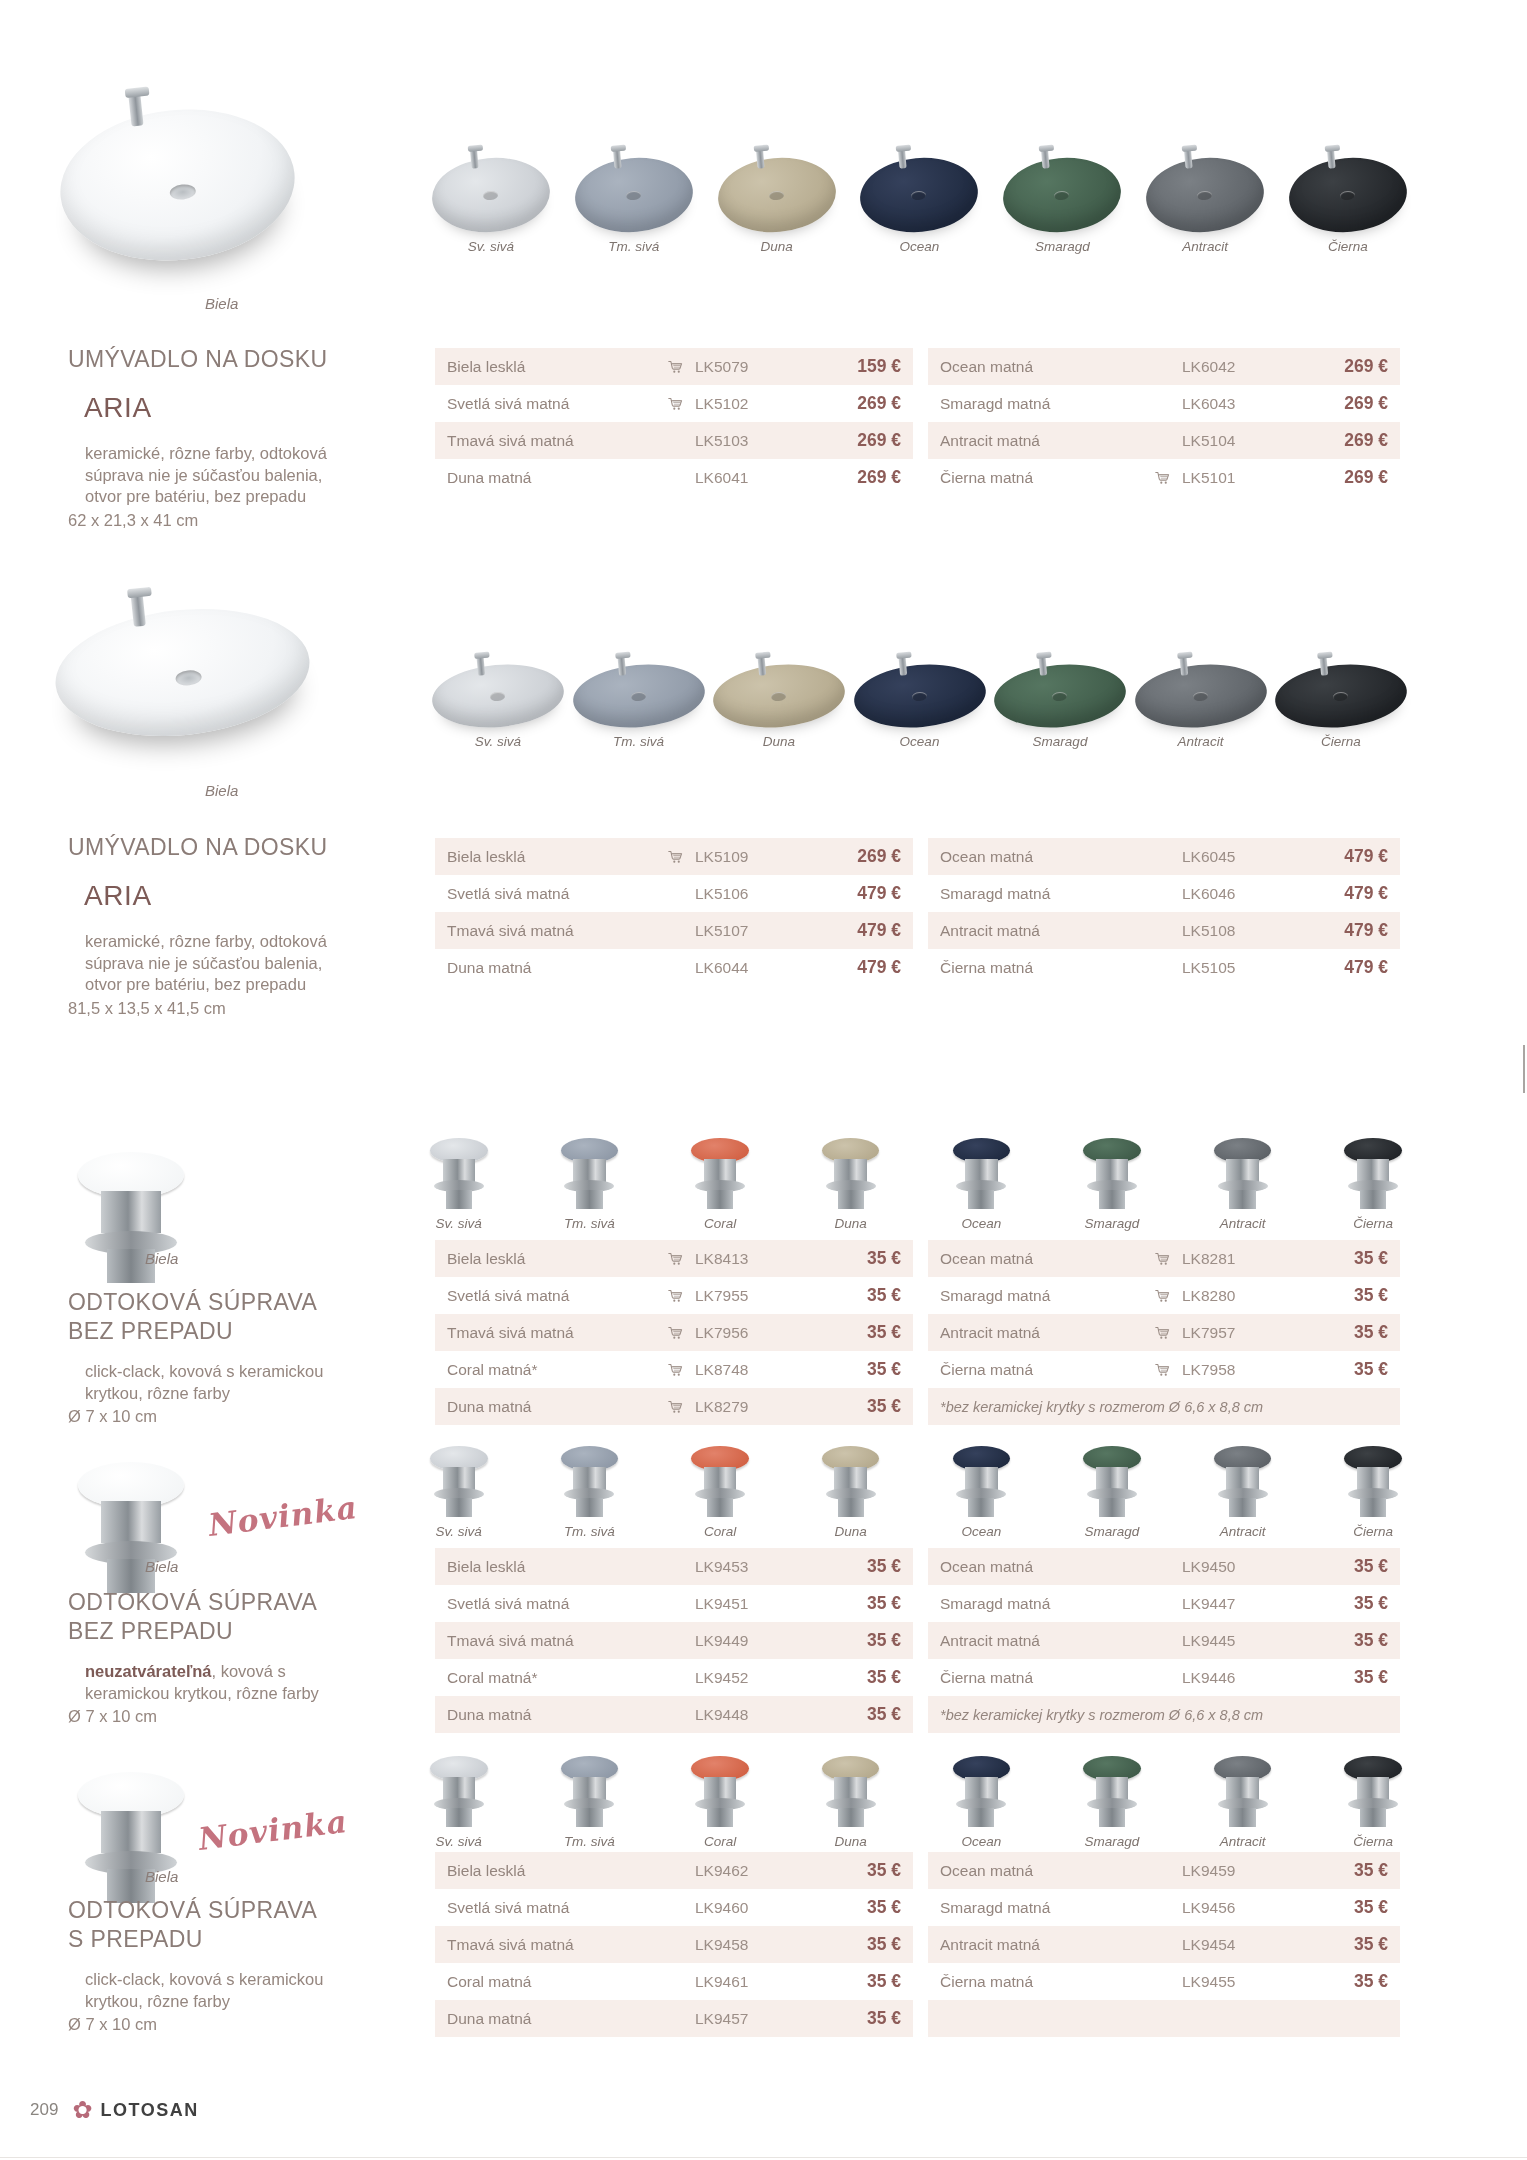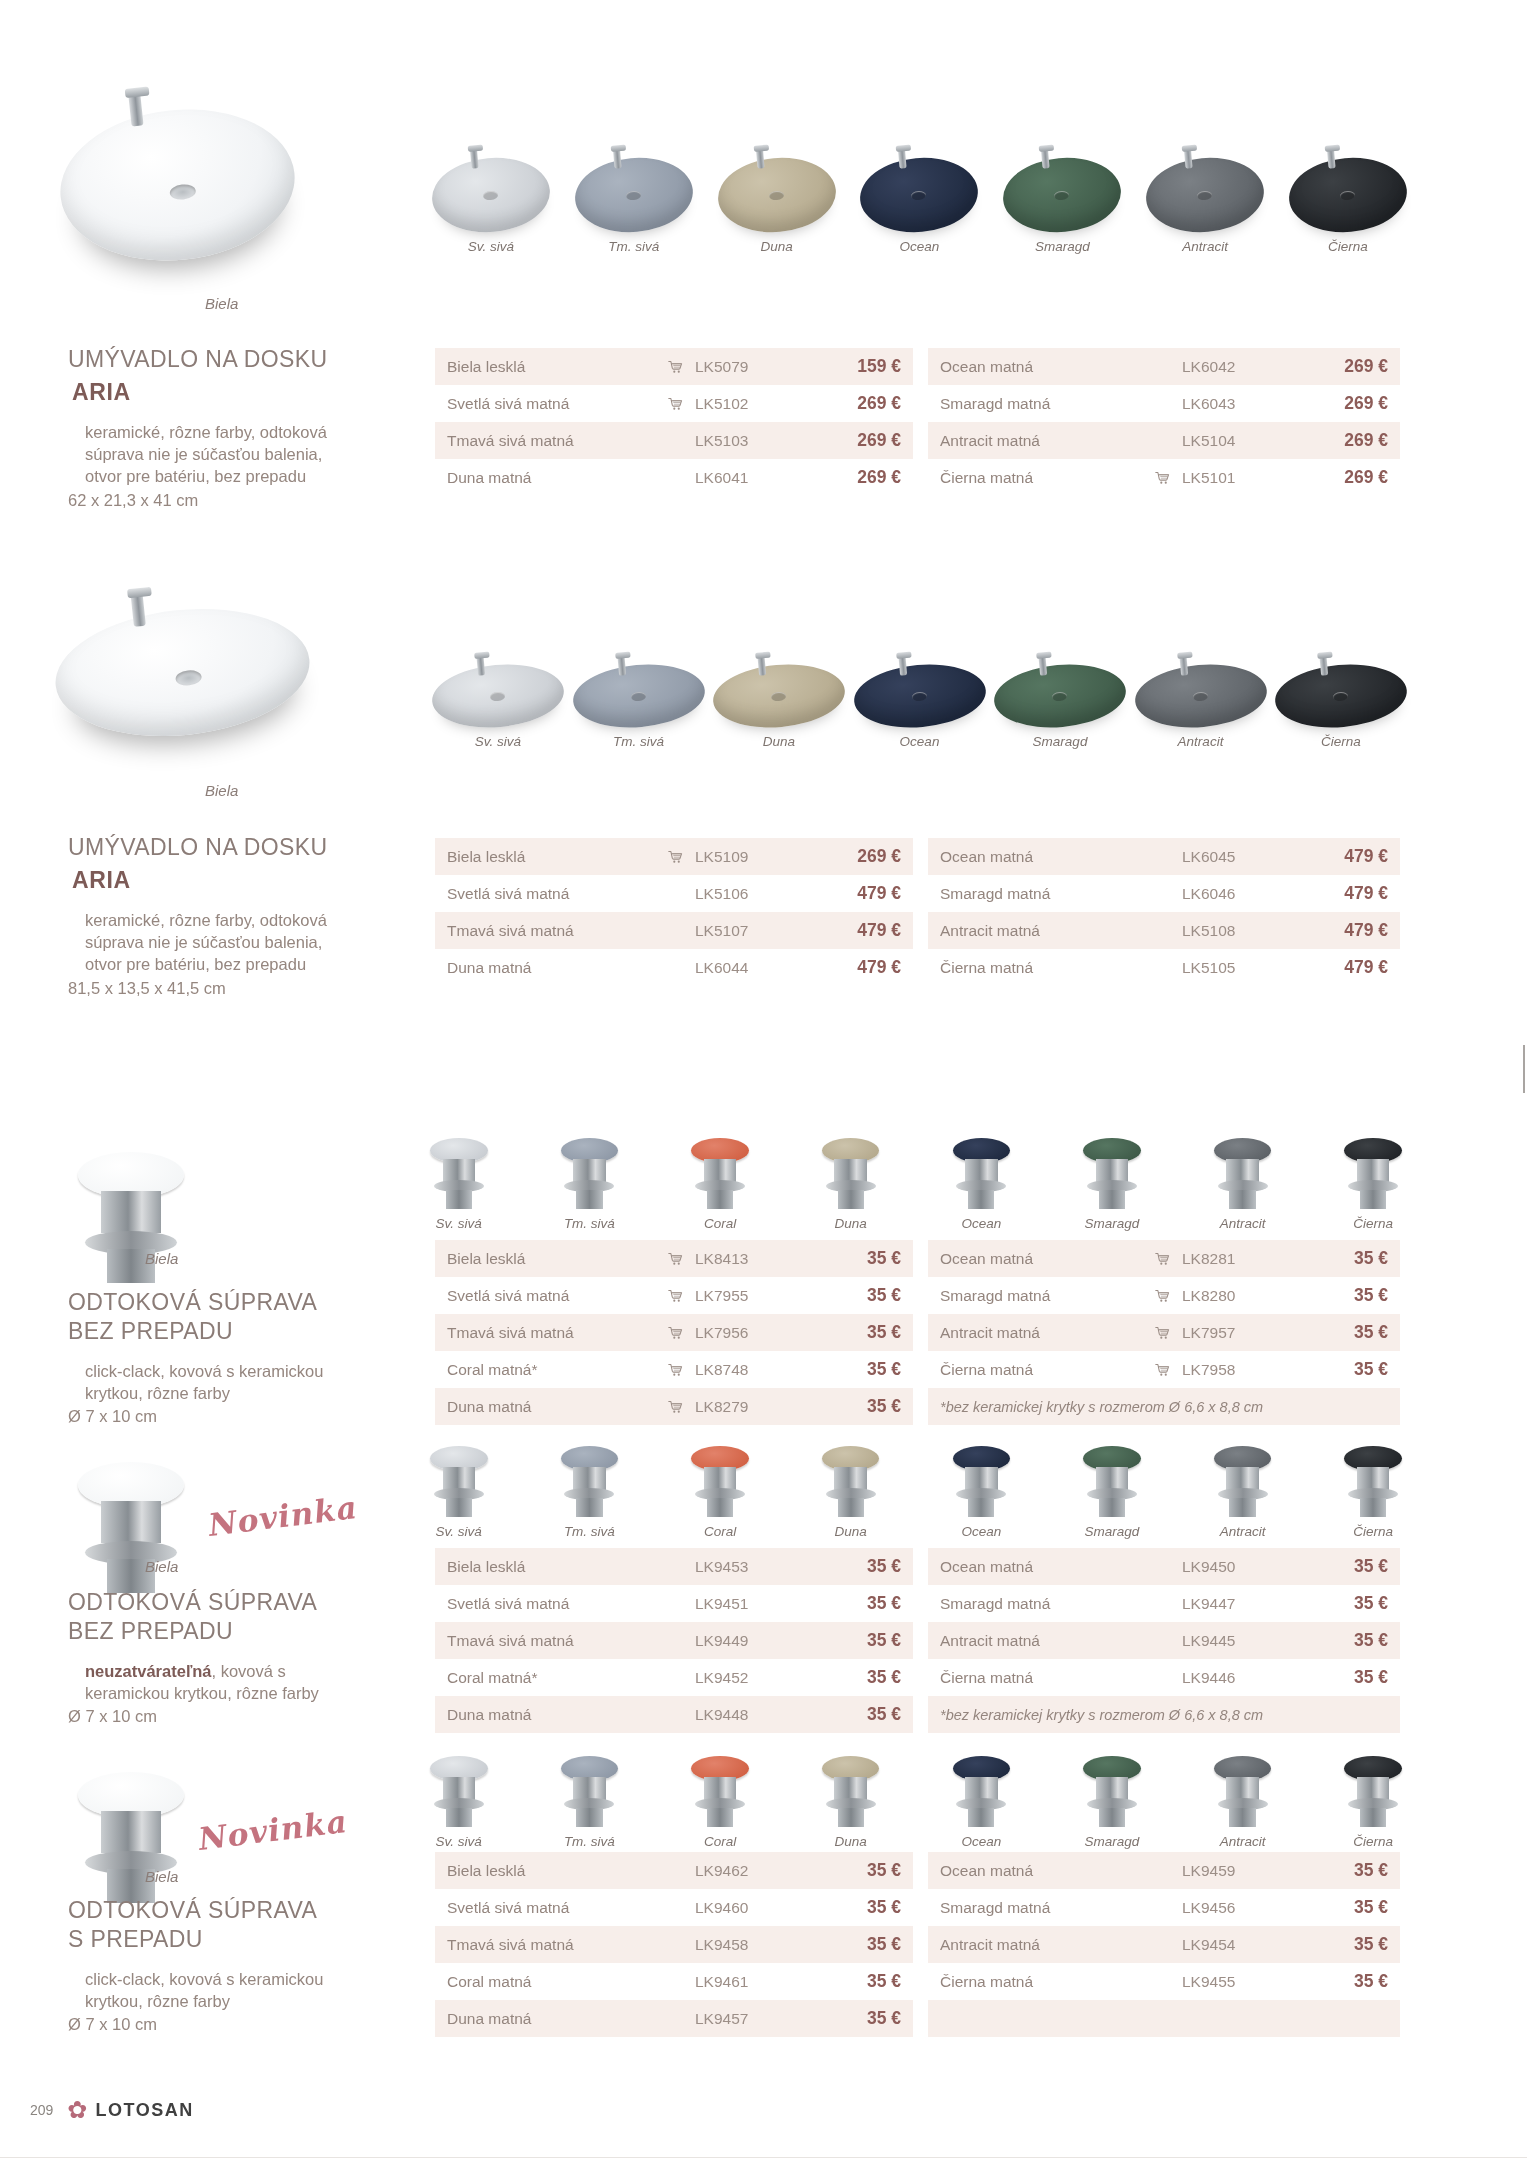--- a/index.html
+++ b/index.html
@@ -2,21 +2,21 @@
 <html><head>
 <meta charset="utf-8">
 <style>
   html,body{margin:0;padding:0;background:#ffffff;}
   #page{position:relative;width:1527px;height:2160px;background:#ffffff;overflow:hidden;
         font-family:"Liberation Sans", sans-serif;}
   .abs{position:absolute;}
 
   
   .title-line{margin:0;font-size:23px;font-weight:400;color:#8b7c77;letter-spacing:.4px;line-height:1.28;}
-  .subtitle{margin:4px;font-size:23px;font-weight:700;color:#7d5b57;letter-spacing:.6px;line-height:1.3;}
+  .subtitle{margin:16px;font-size:28px;font-weight:400;color:#7d5b57;letter-spacing:.6px;line-height:1.3;}
   .desc{margin:14px 0 0 17px;font-size:16.5px;color:#95867f;line-height:1.32;width:278px;}
   .desc b{color:#7d5b57;}
   .dims{margin:2px 0 0 0;font-size:16.5px;color:#95867f;line-height:1.32;}
   .photo-label{font-style:italic;font-size:15px;color:#8b7d78;}
   .novinka{font-family:"DejaVu Serif", serif;font-style:italic;font-weight:700;
            font-size:31px;color:#c4737f;transform:rotate(-7deg);display:inline-block;letter-spacing:1px;}
 
   
   .swatch-strip{display:flex;justify-content:space-between;align-items:flex-end;}
   .swatch-cell{display:flex;flex-direction:column;align-items:center;}
@@ -53,21 +53,21 @@
       box-shadow:inset 0 -14px 22px rgba(0,0,0,.10), 0 26px 26px -18px rgba(0,0,0,.30);}
   .photo-basin .pf{position:absolute;width:12px;height:36px;top:-24px;left:33%;border-radius:3px;
       background:linear-gradient(90deg,#d7dadd,#8f959b 55%,#cdd1d4);}
   .photo-basin .pf:after{content:"";position:absolute;width:24px;height:9px;left:-3px;top:-2px;border-radius:3px;
       background:linear-gradient(#dfe2e4,#9aa0a5);}
   .photo-basin .pd{position:absolute;left:52%;top:55%;width:26px;height:15px;margin:-8px 0 0 -13px;border-radius:50%;
       background:radial-gradient(#b9bec2, #d9dcdf 70%);box-shadow:inset 0 2px 3px rgba(0,0,0,.25);}
 
   
   #footer{position:absolute;left:30px;top:2098px;display:flex;align-items:center;}
-  #page-num{font-size:14px;color:#8a8580;margin-right:14px;}
+  #page-num{font-size:17px;color:#8a8580;margin-right:14px;}
   #flower{font-size:24px;color:#b66a79;margin-right:8px;line-height:1;}
   #brand{font-size:18px;font-weight:700;color:#404040;letter-spacing:1.5px;}
 
   #crop-mark{position:absolute;right:2px;top:1045px;width:2px;height:48px;background:#a9a5a2;}
   #bottom-line{position:absolute;left:0;right:0;bottom:2px;height:1px;background:#e8e4e1;}
 
   svg.cart{display:block;}
 </style>
 </head>
 <body>

